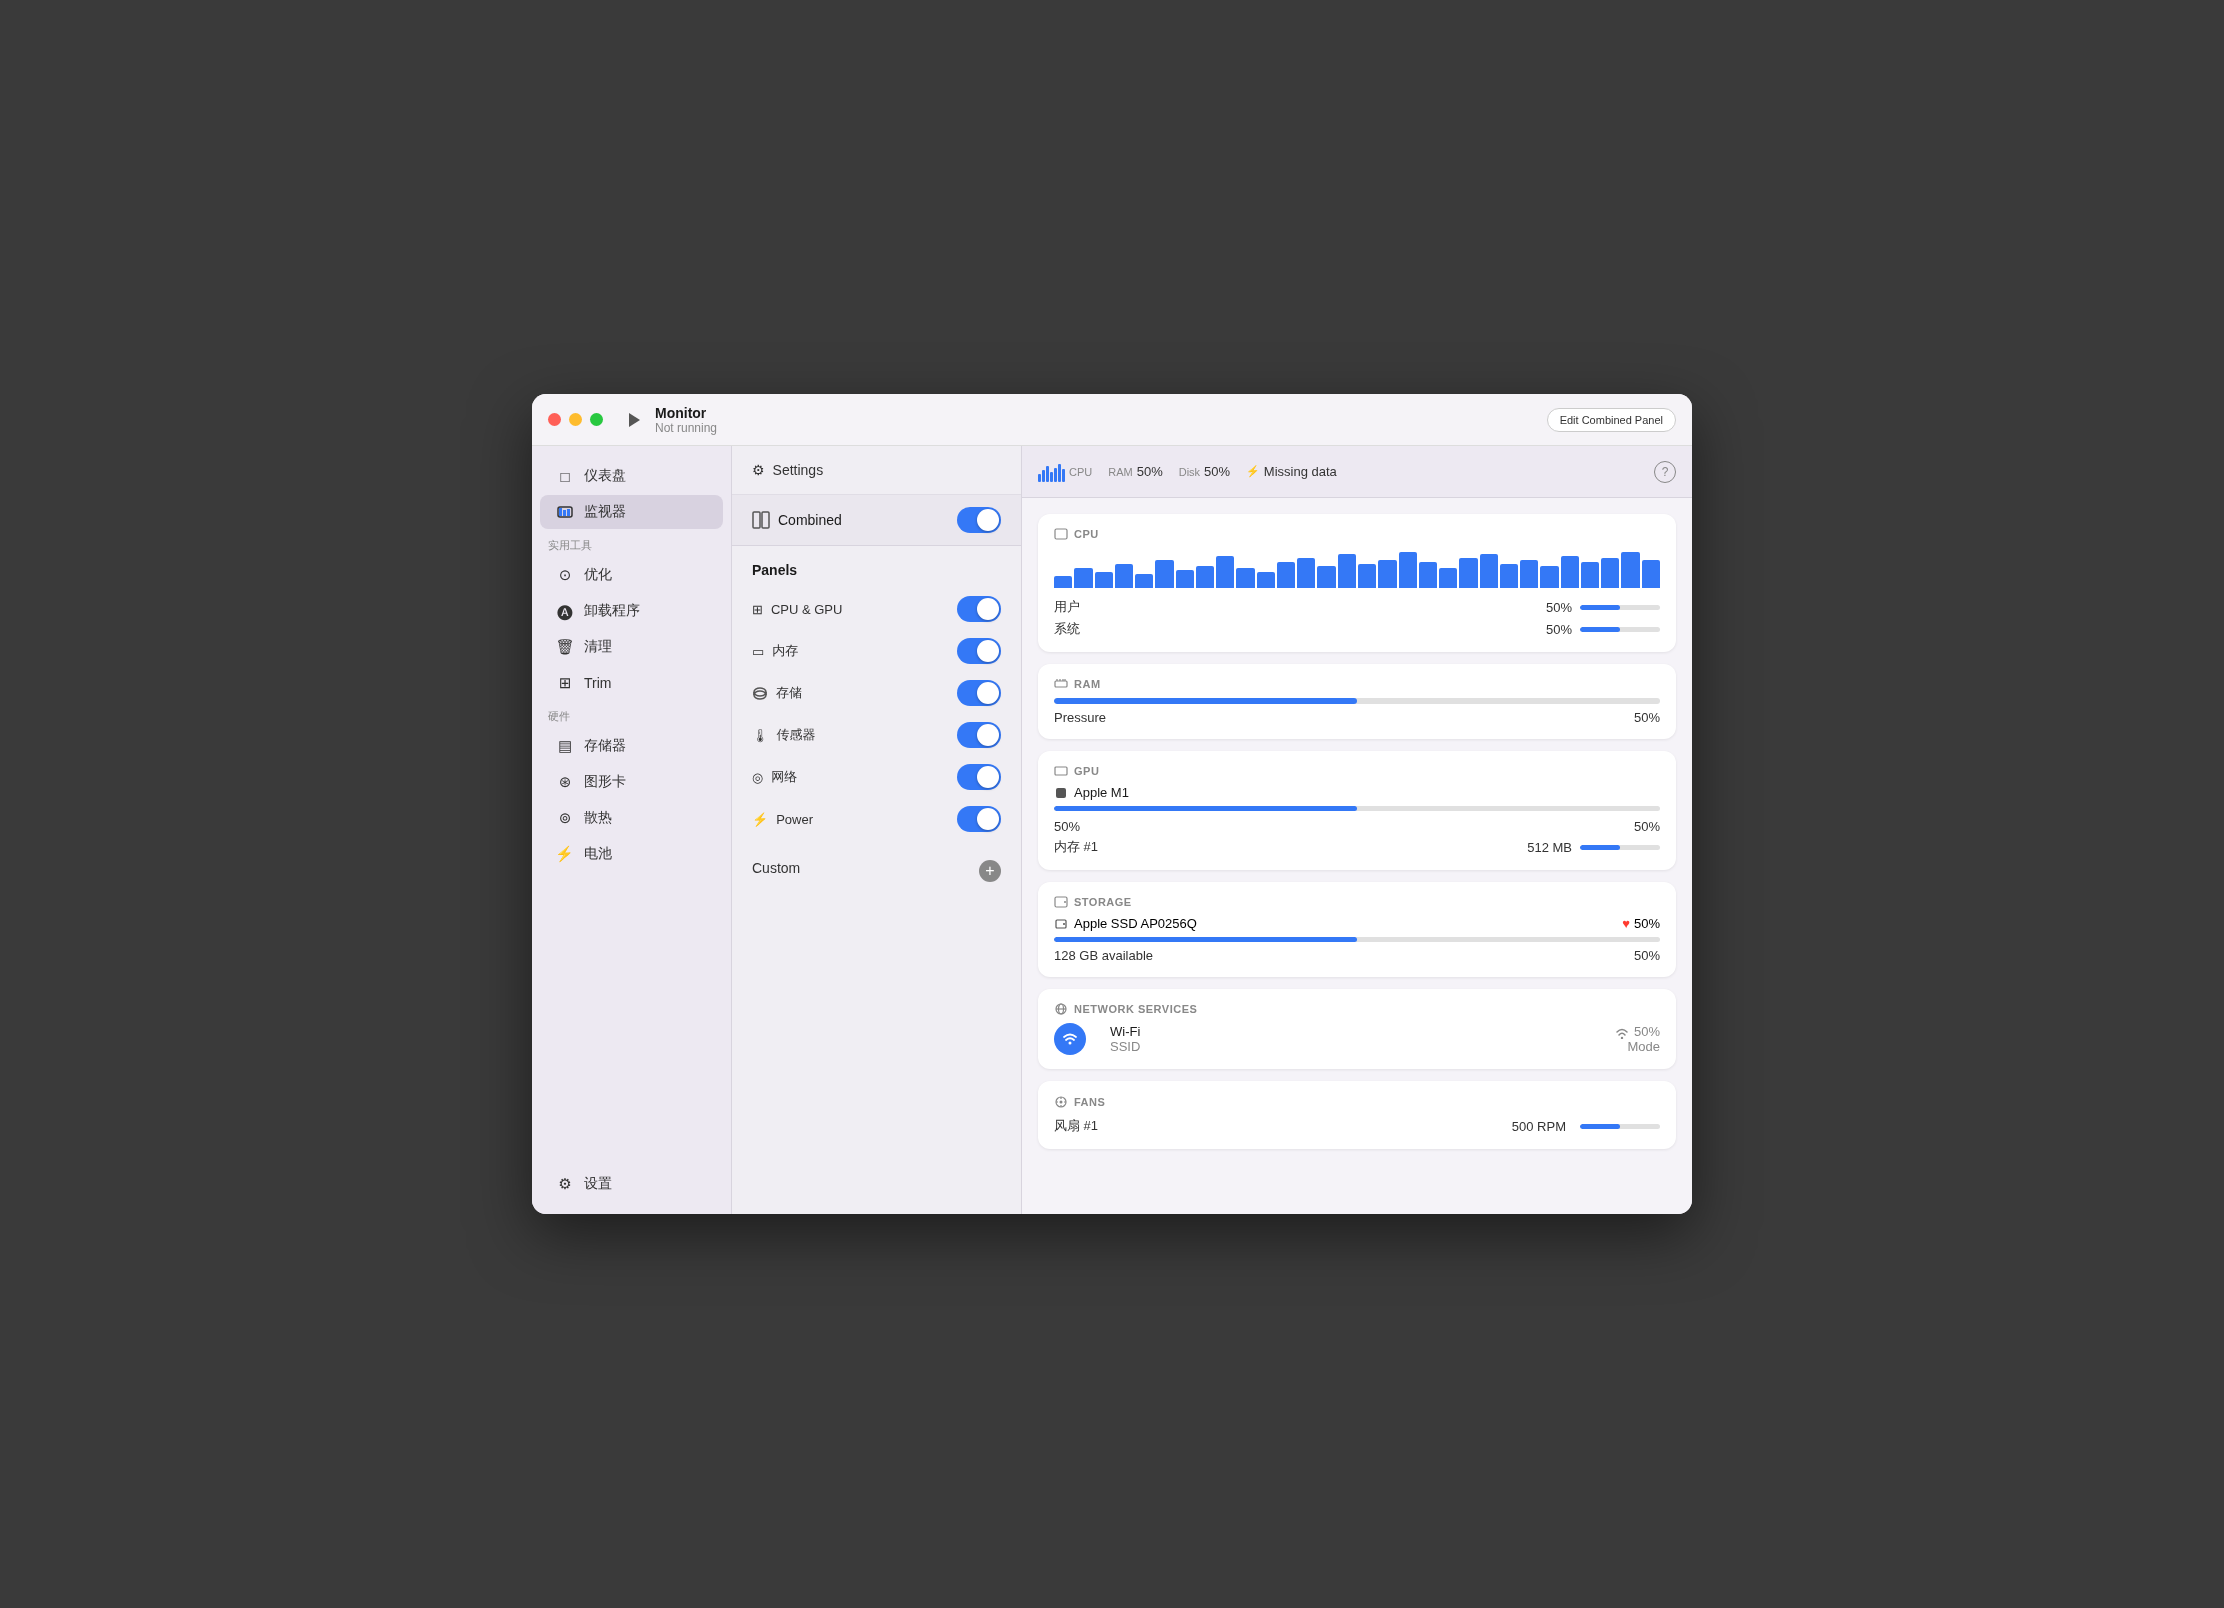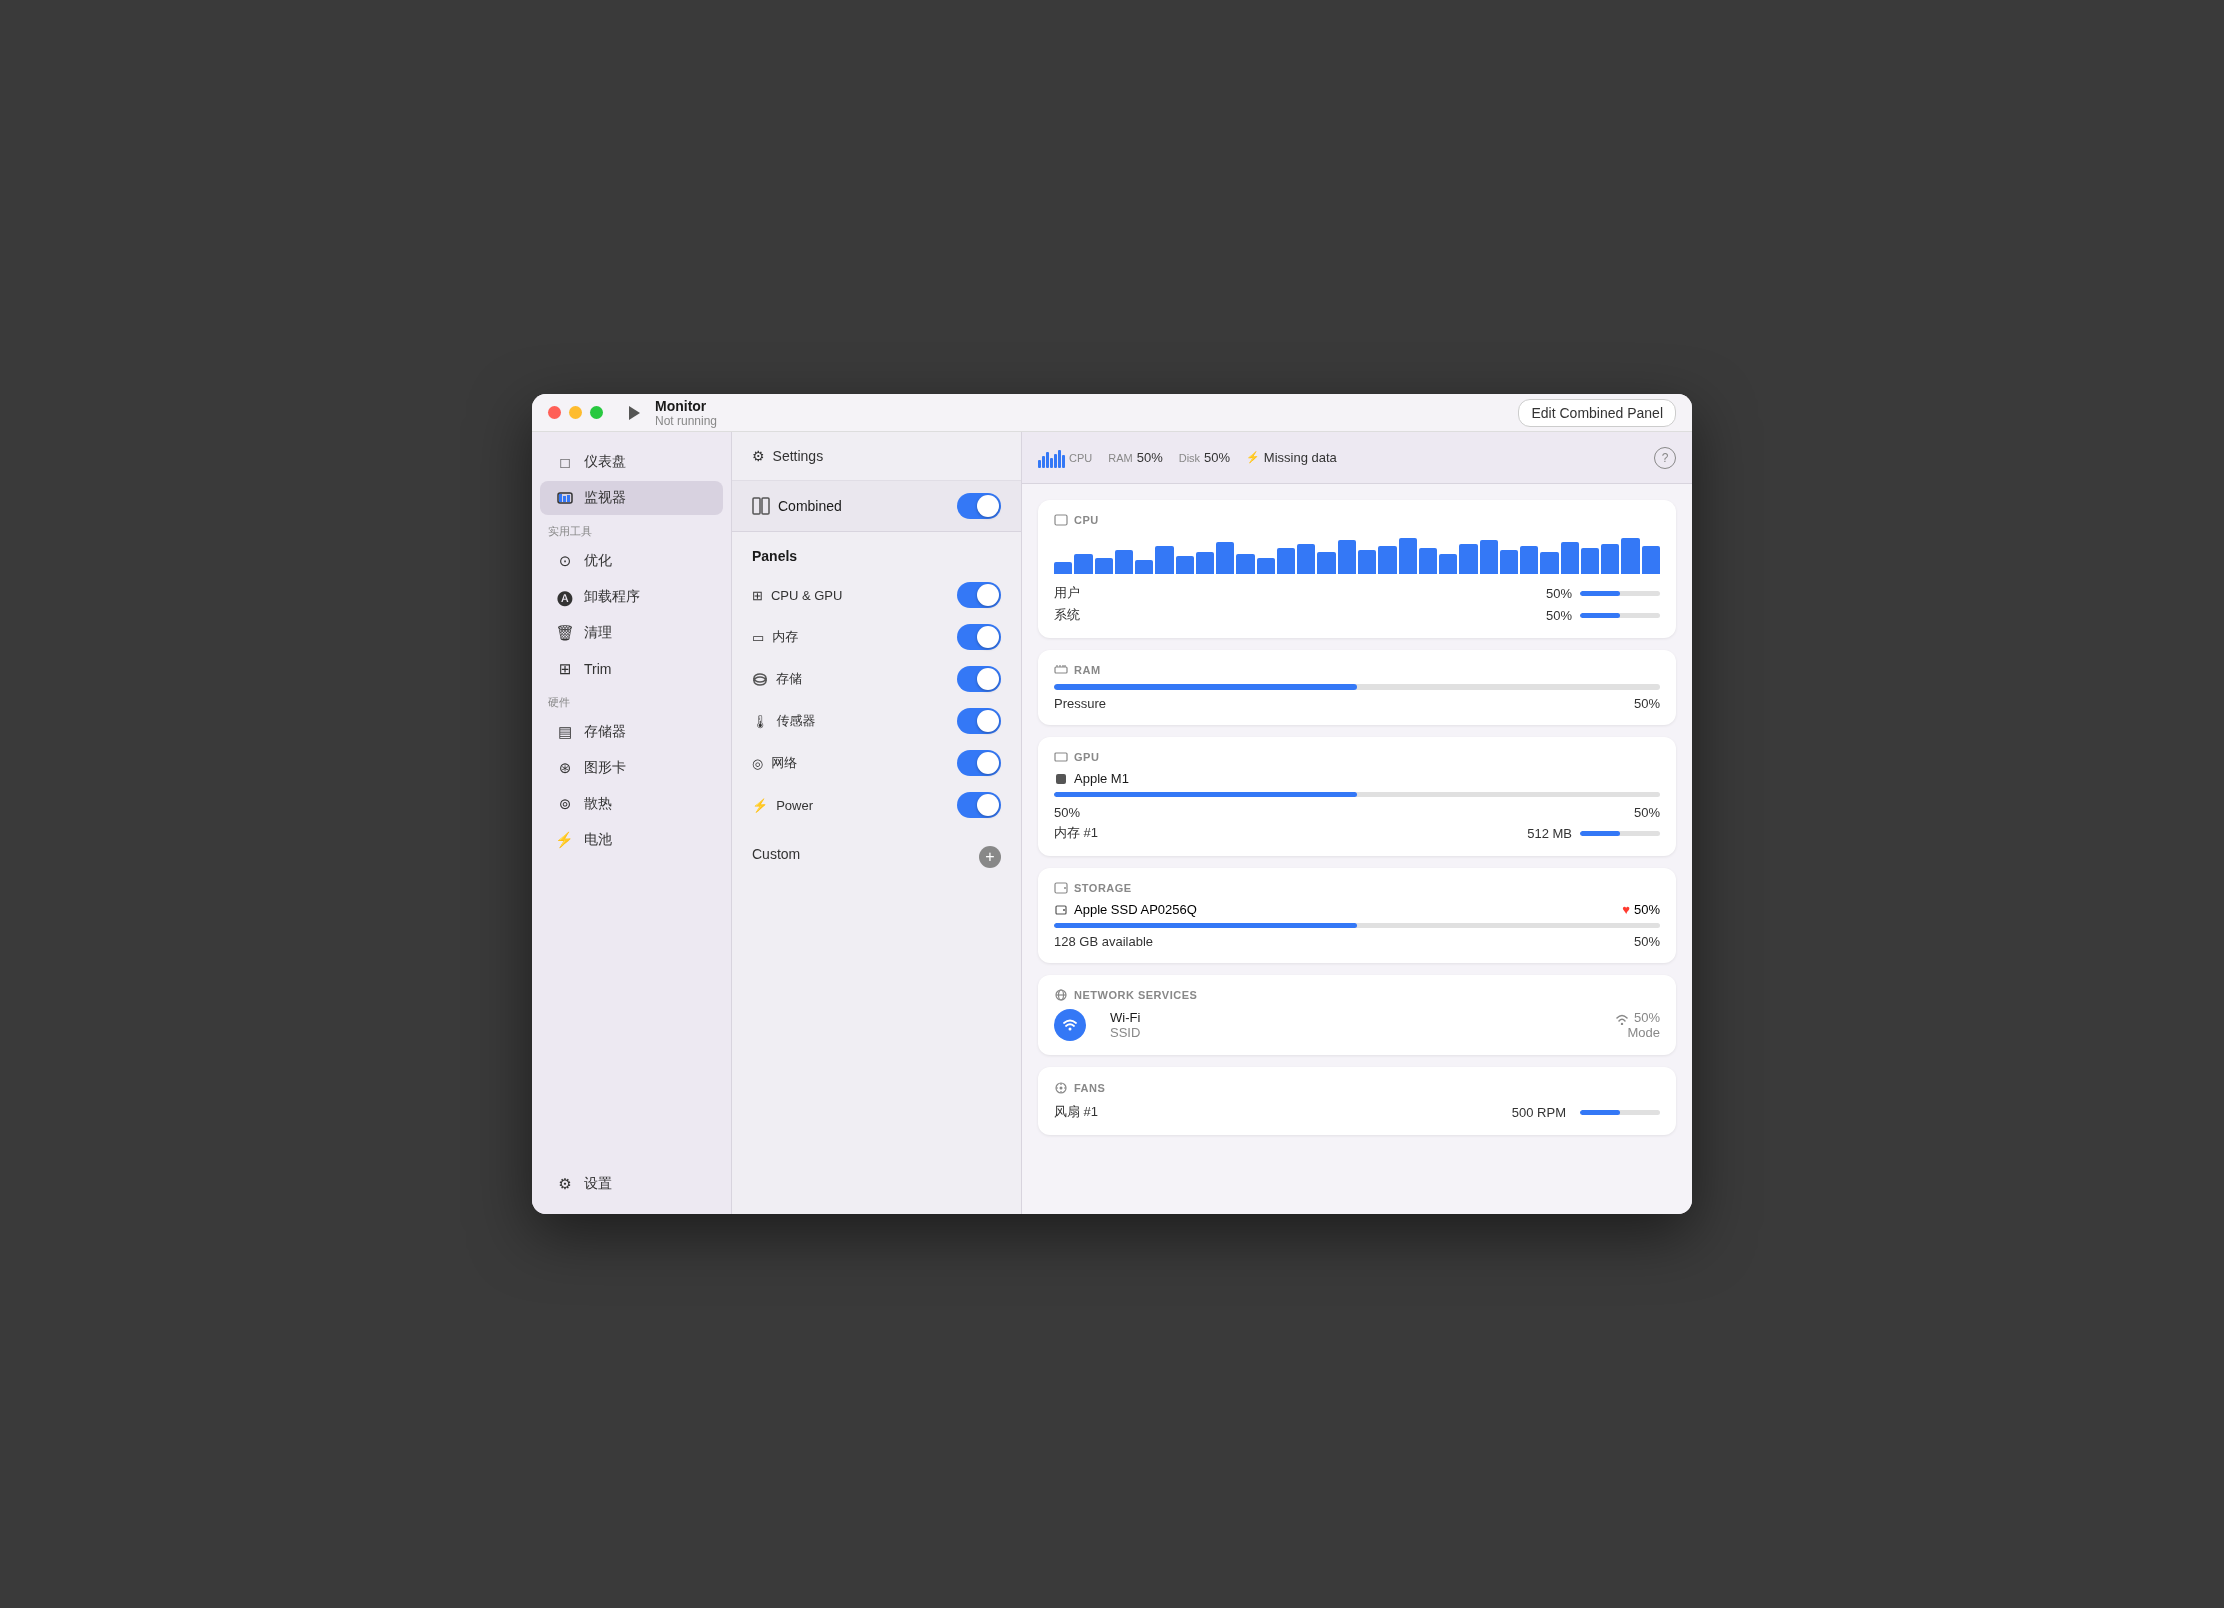--- a/index.html
+++ b/index.html
@@ -15,21 +15,21 @@
       width: 1160px;
       height: 820px;
       background: #f0eef3;
       border-radius: 14px;
       overflow: hidden;
       display: flex;
       flex-direction: column;
       box-shadow: 0 20px 60px rgba(0,0,0,0.5);
     }
     .titlebar {
-      height: 38px;
+      height: 52px;
       background: #f5f3f7;
       display: flex;
       align-items: center;
       padding: 0 16px;
       border-bottom: 1px solid #ddd;
       flex-shrink: 0;
     }
     .traffic-lights {
       display: flex;
       gap: 8px;
@@ -66,21 +66,21 @@
       color: #888;
     }
     .titlebar-right {
       margin-left: auto;
     }
     .edit-panel-btn {
       background: #fff;
       border: 1px solid #ccc;
       border-radius: 12px;
       padding: 5px 12px;
-      font-size: 14px;
+      font-size: 11px;
       color: #333;
       cursor: pointer;
     }
     .content-area {
       display: flex;
       flex: 1;
       overflow: hidden;
     }
     
     .sidebar {

